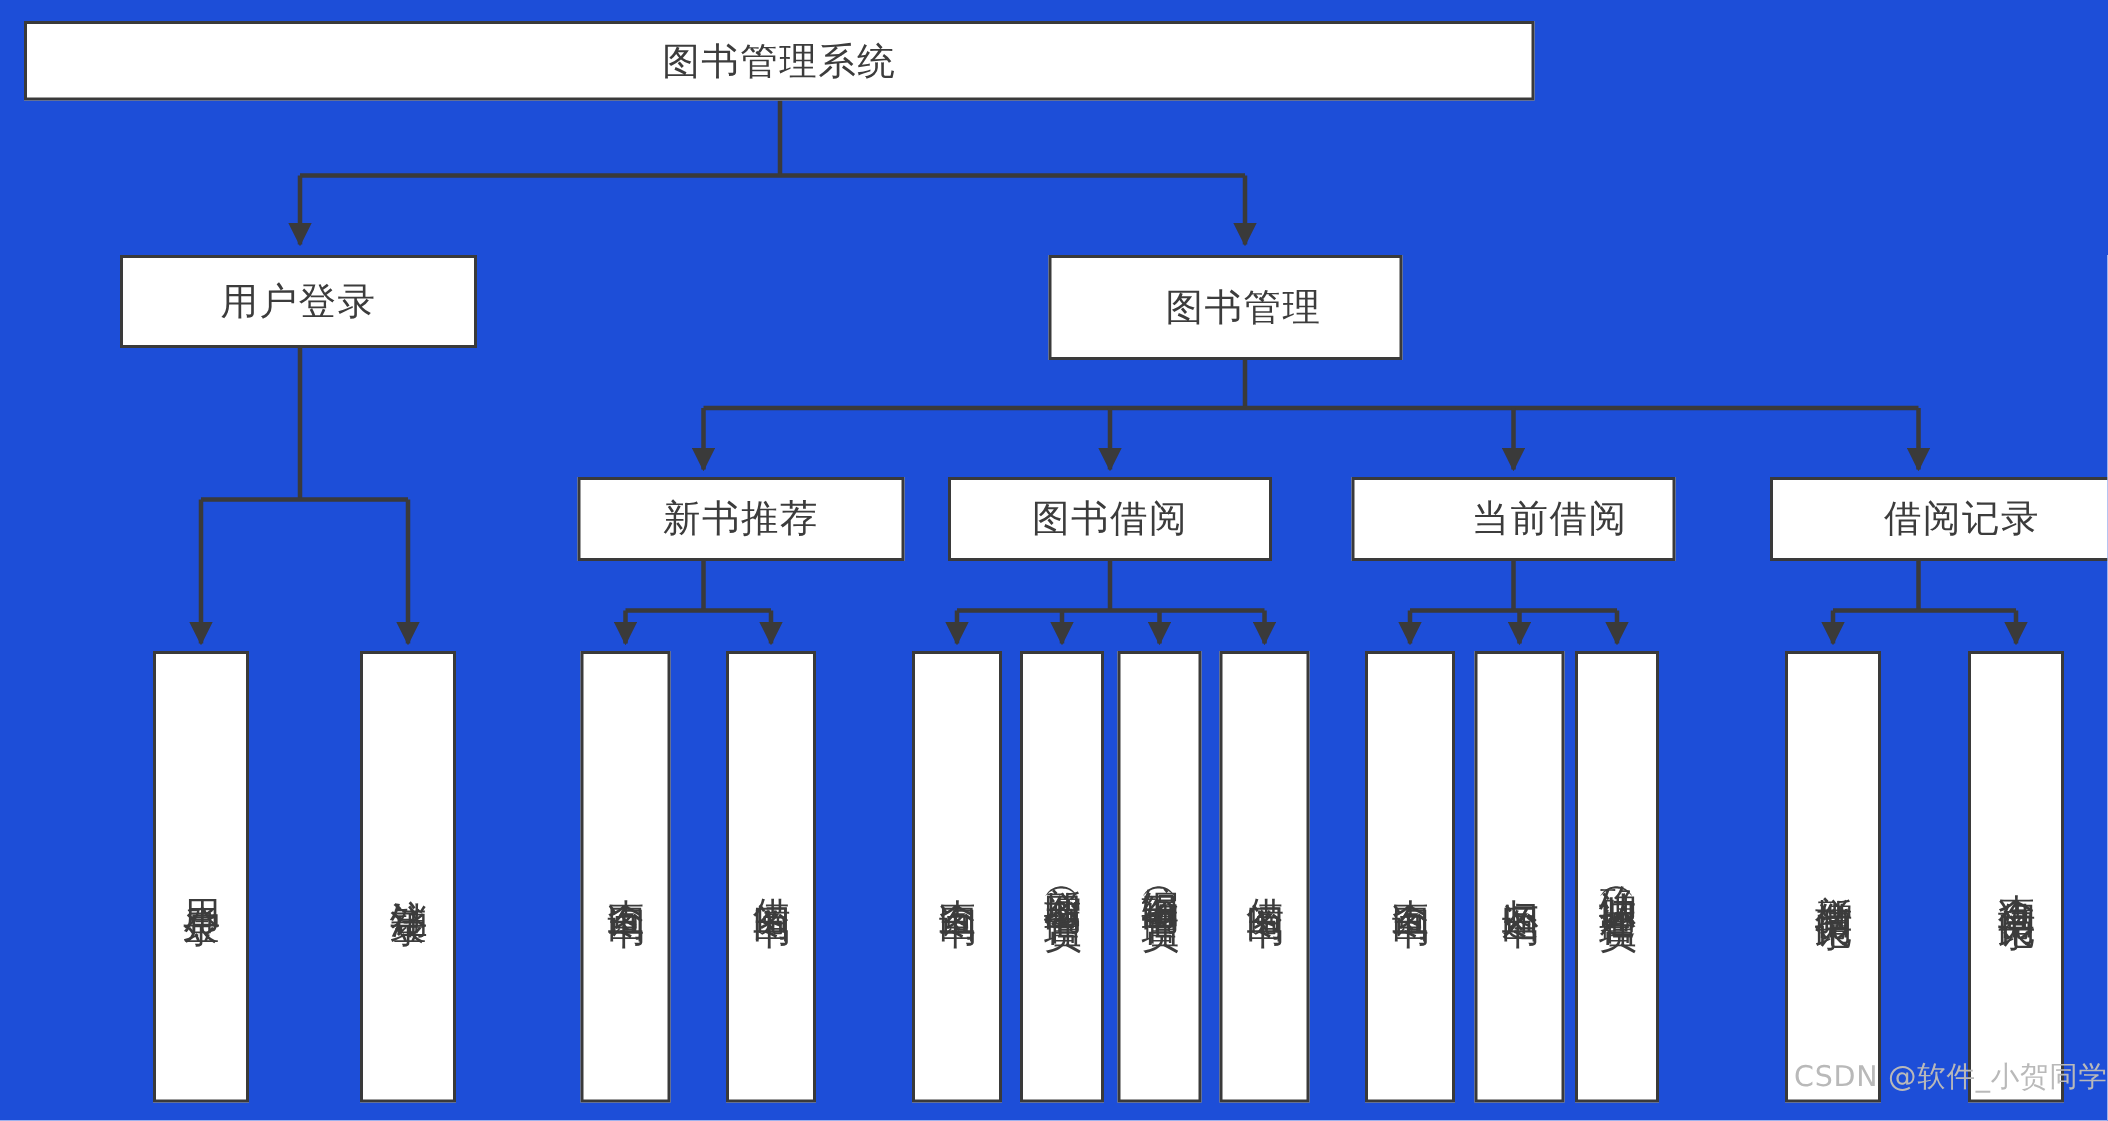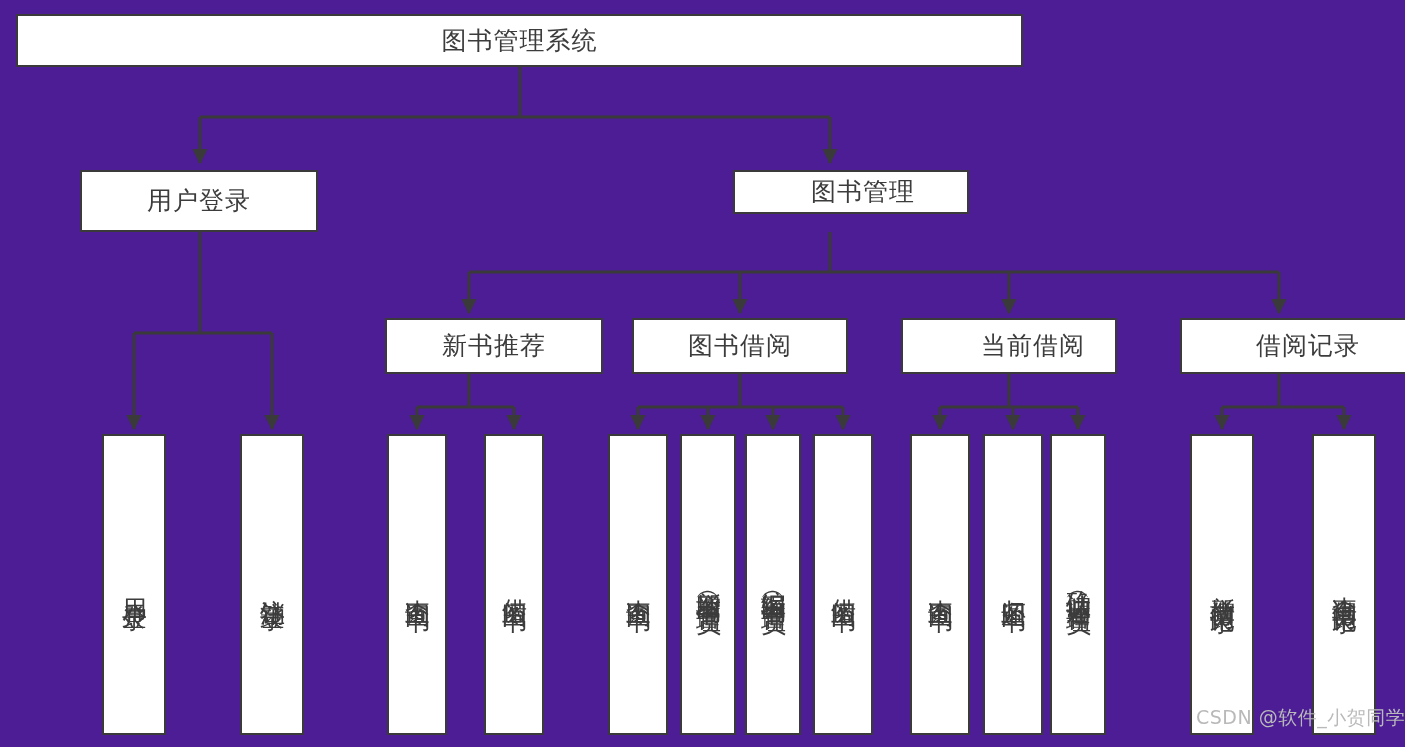--- a/index.html
+++ b/index.html
@@ -7,21 +7,21 @@
     padding: 0;
     background: #ffffff;
   }
   body {
     font-family: "DejaVu Sans", "Liberation Sans", sans-serif;
   }
   #canvas {
     position: relative;
     width: 1405px;
     height: 747px;
-    background: #4c1d95;
+    background: #1d4ed8;
     overflow: hidden;
   }
   svg.wires {
     position: absolute;
     left: 0;
     top: 0;
     width: 1405px;
     height: 747px;
     pointer-events: none;
   }
@@ -119,21 +119,21 @@
     </g>
   </svg>
 
   <div class="node" style="left:16px; top:14px; width:1007px; height:53px;">
     <span class="label">图书管理系统</span>
   </div>
 
   <div class="node" style="left:80px; top:170px; width:238px; height:62px;">
     <span class="label">用户登录</span>
   </div>
-  <div class="node" style="left:733px; top:170px; width:236px; height:44px;padding-left:24px;">
+  <div class="node" style="left:699px; top:170px; width:236px; height:70px;padding-left:24px;">
     <span class="label">图书管理</span>
   </div>
 
   <div class="node" style="left:360px; top:318px; width:218px; height:56px;margin-left:25px;">
     <span class="label">新书推荐</span>
   </div>
   <div class="node" style="left:632px; top:318px; width:216px; height:56px;">
     <span class="label">图书借阅</span>
   </div>
   <div class="node" style="left:901px; top:318px; width:216px; height:56px;padding-left:48px;">

